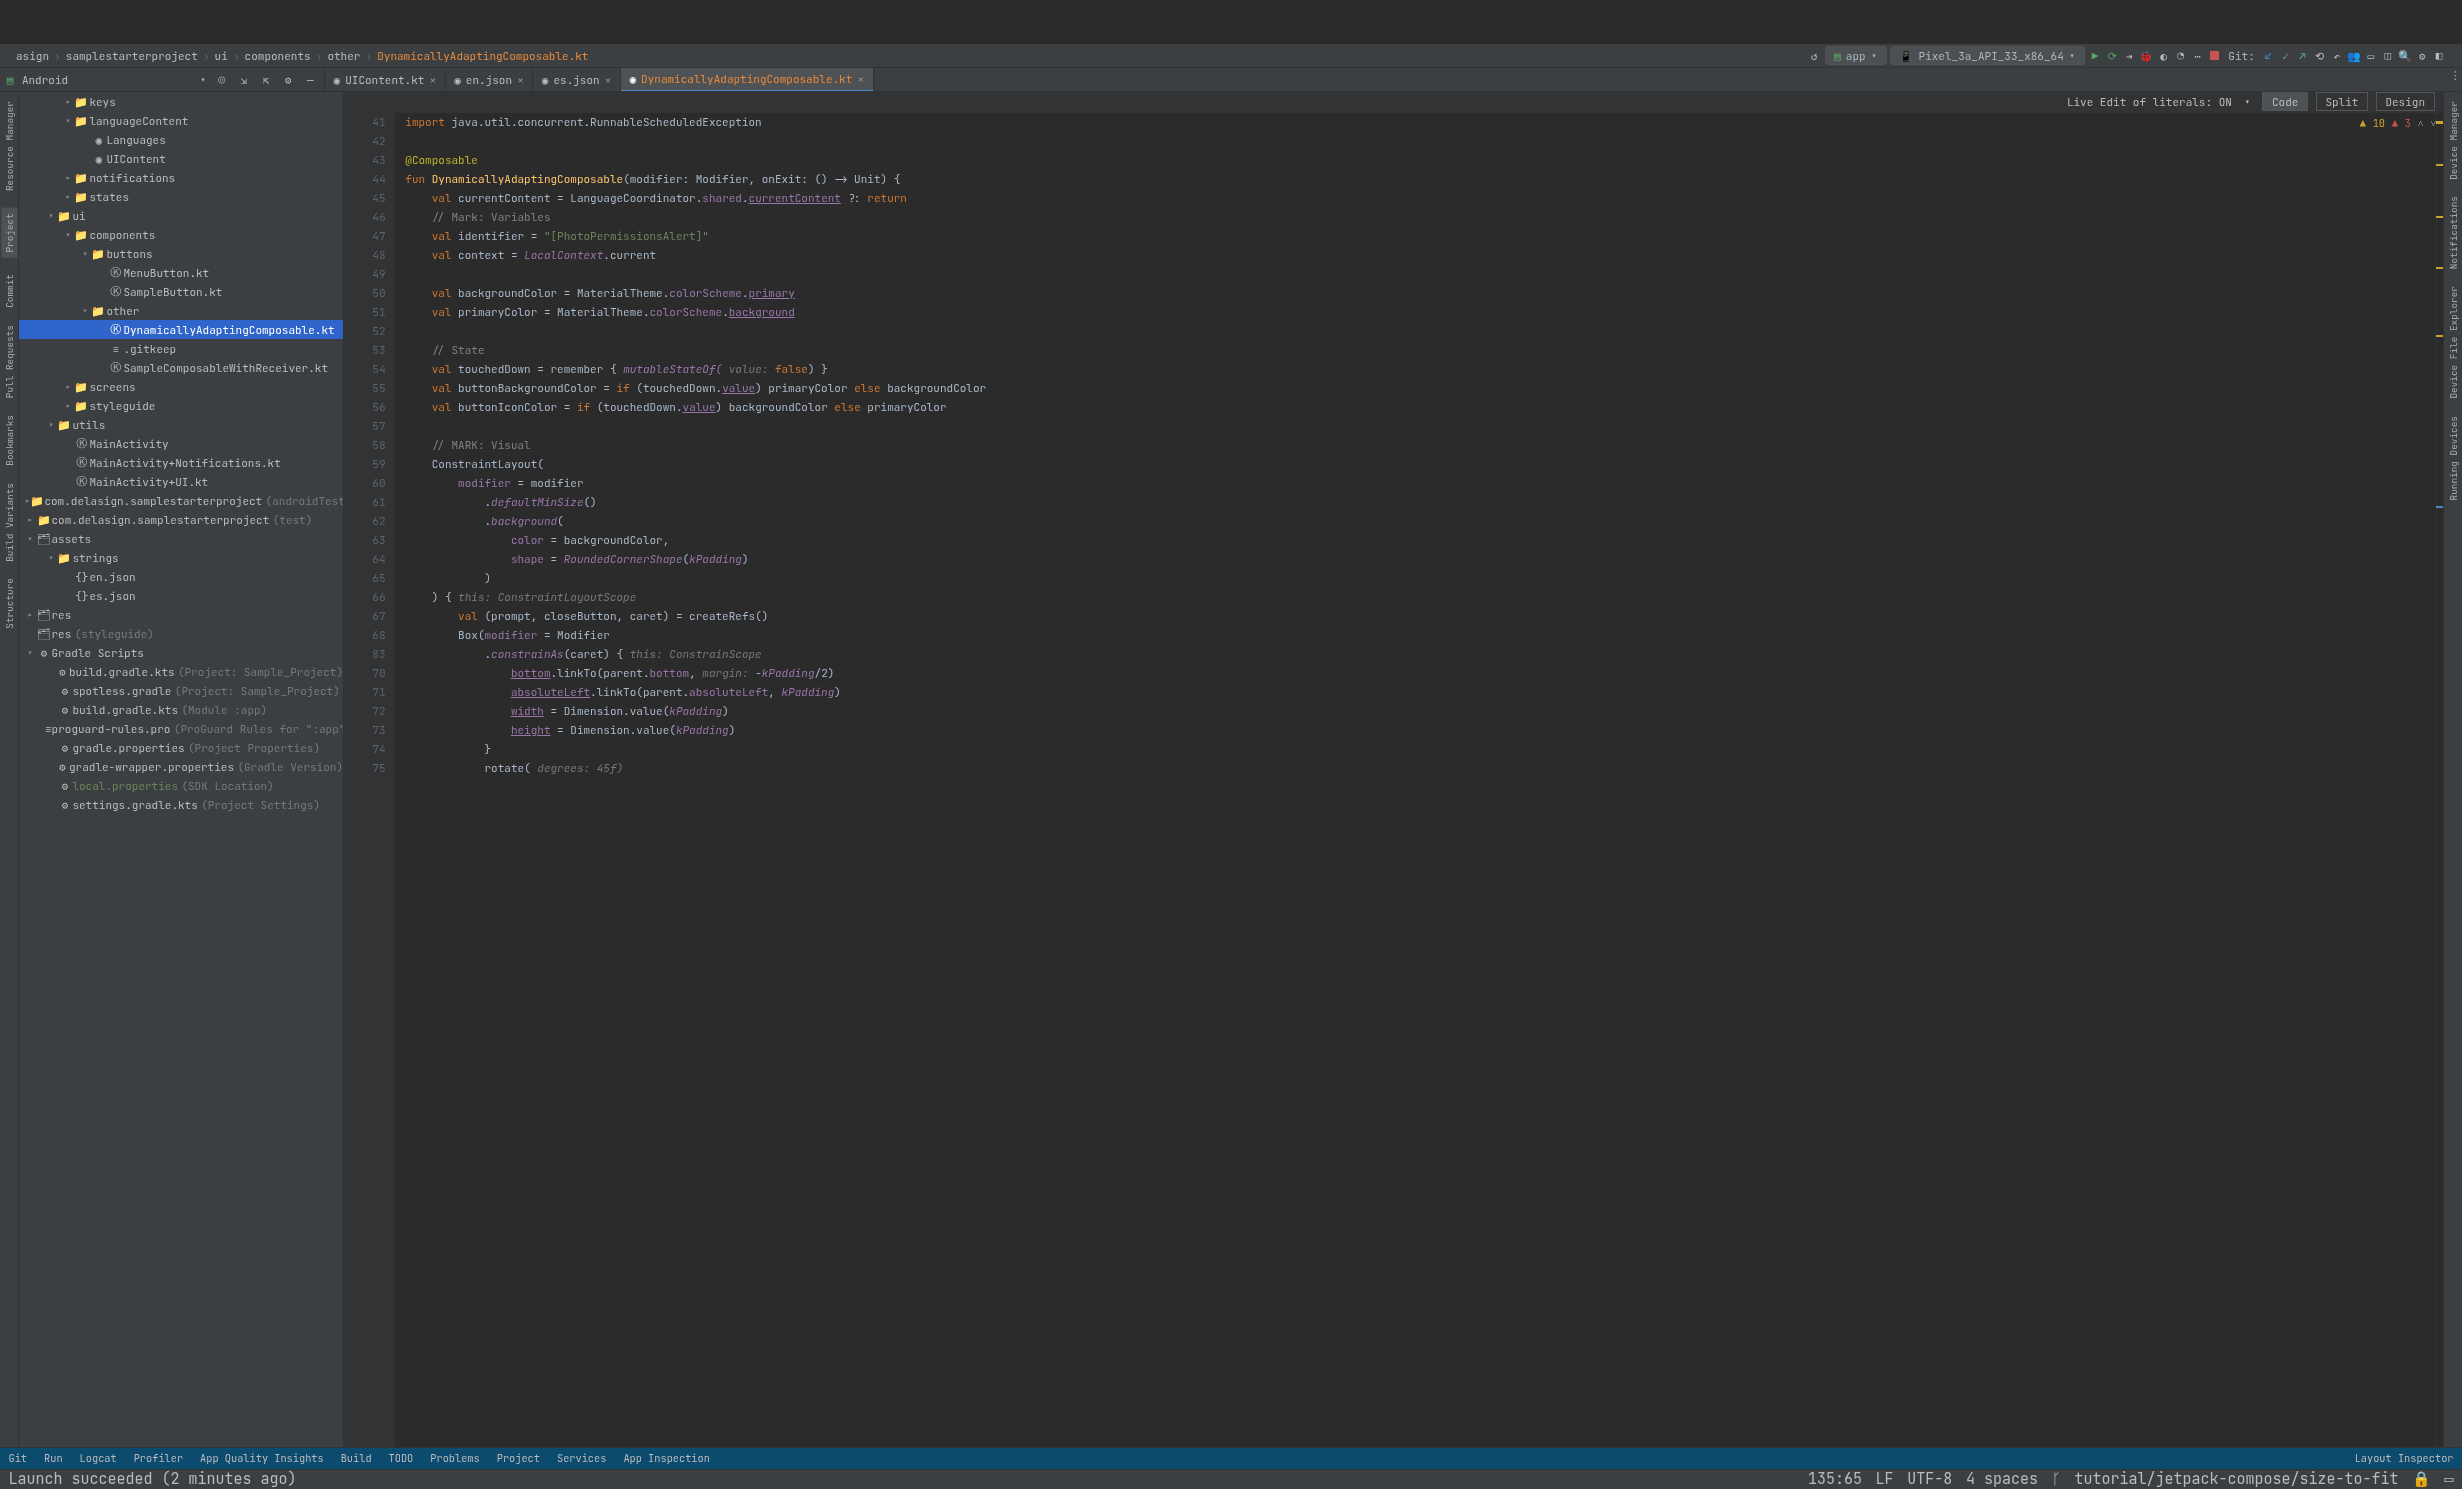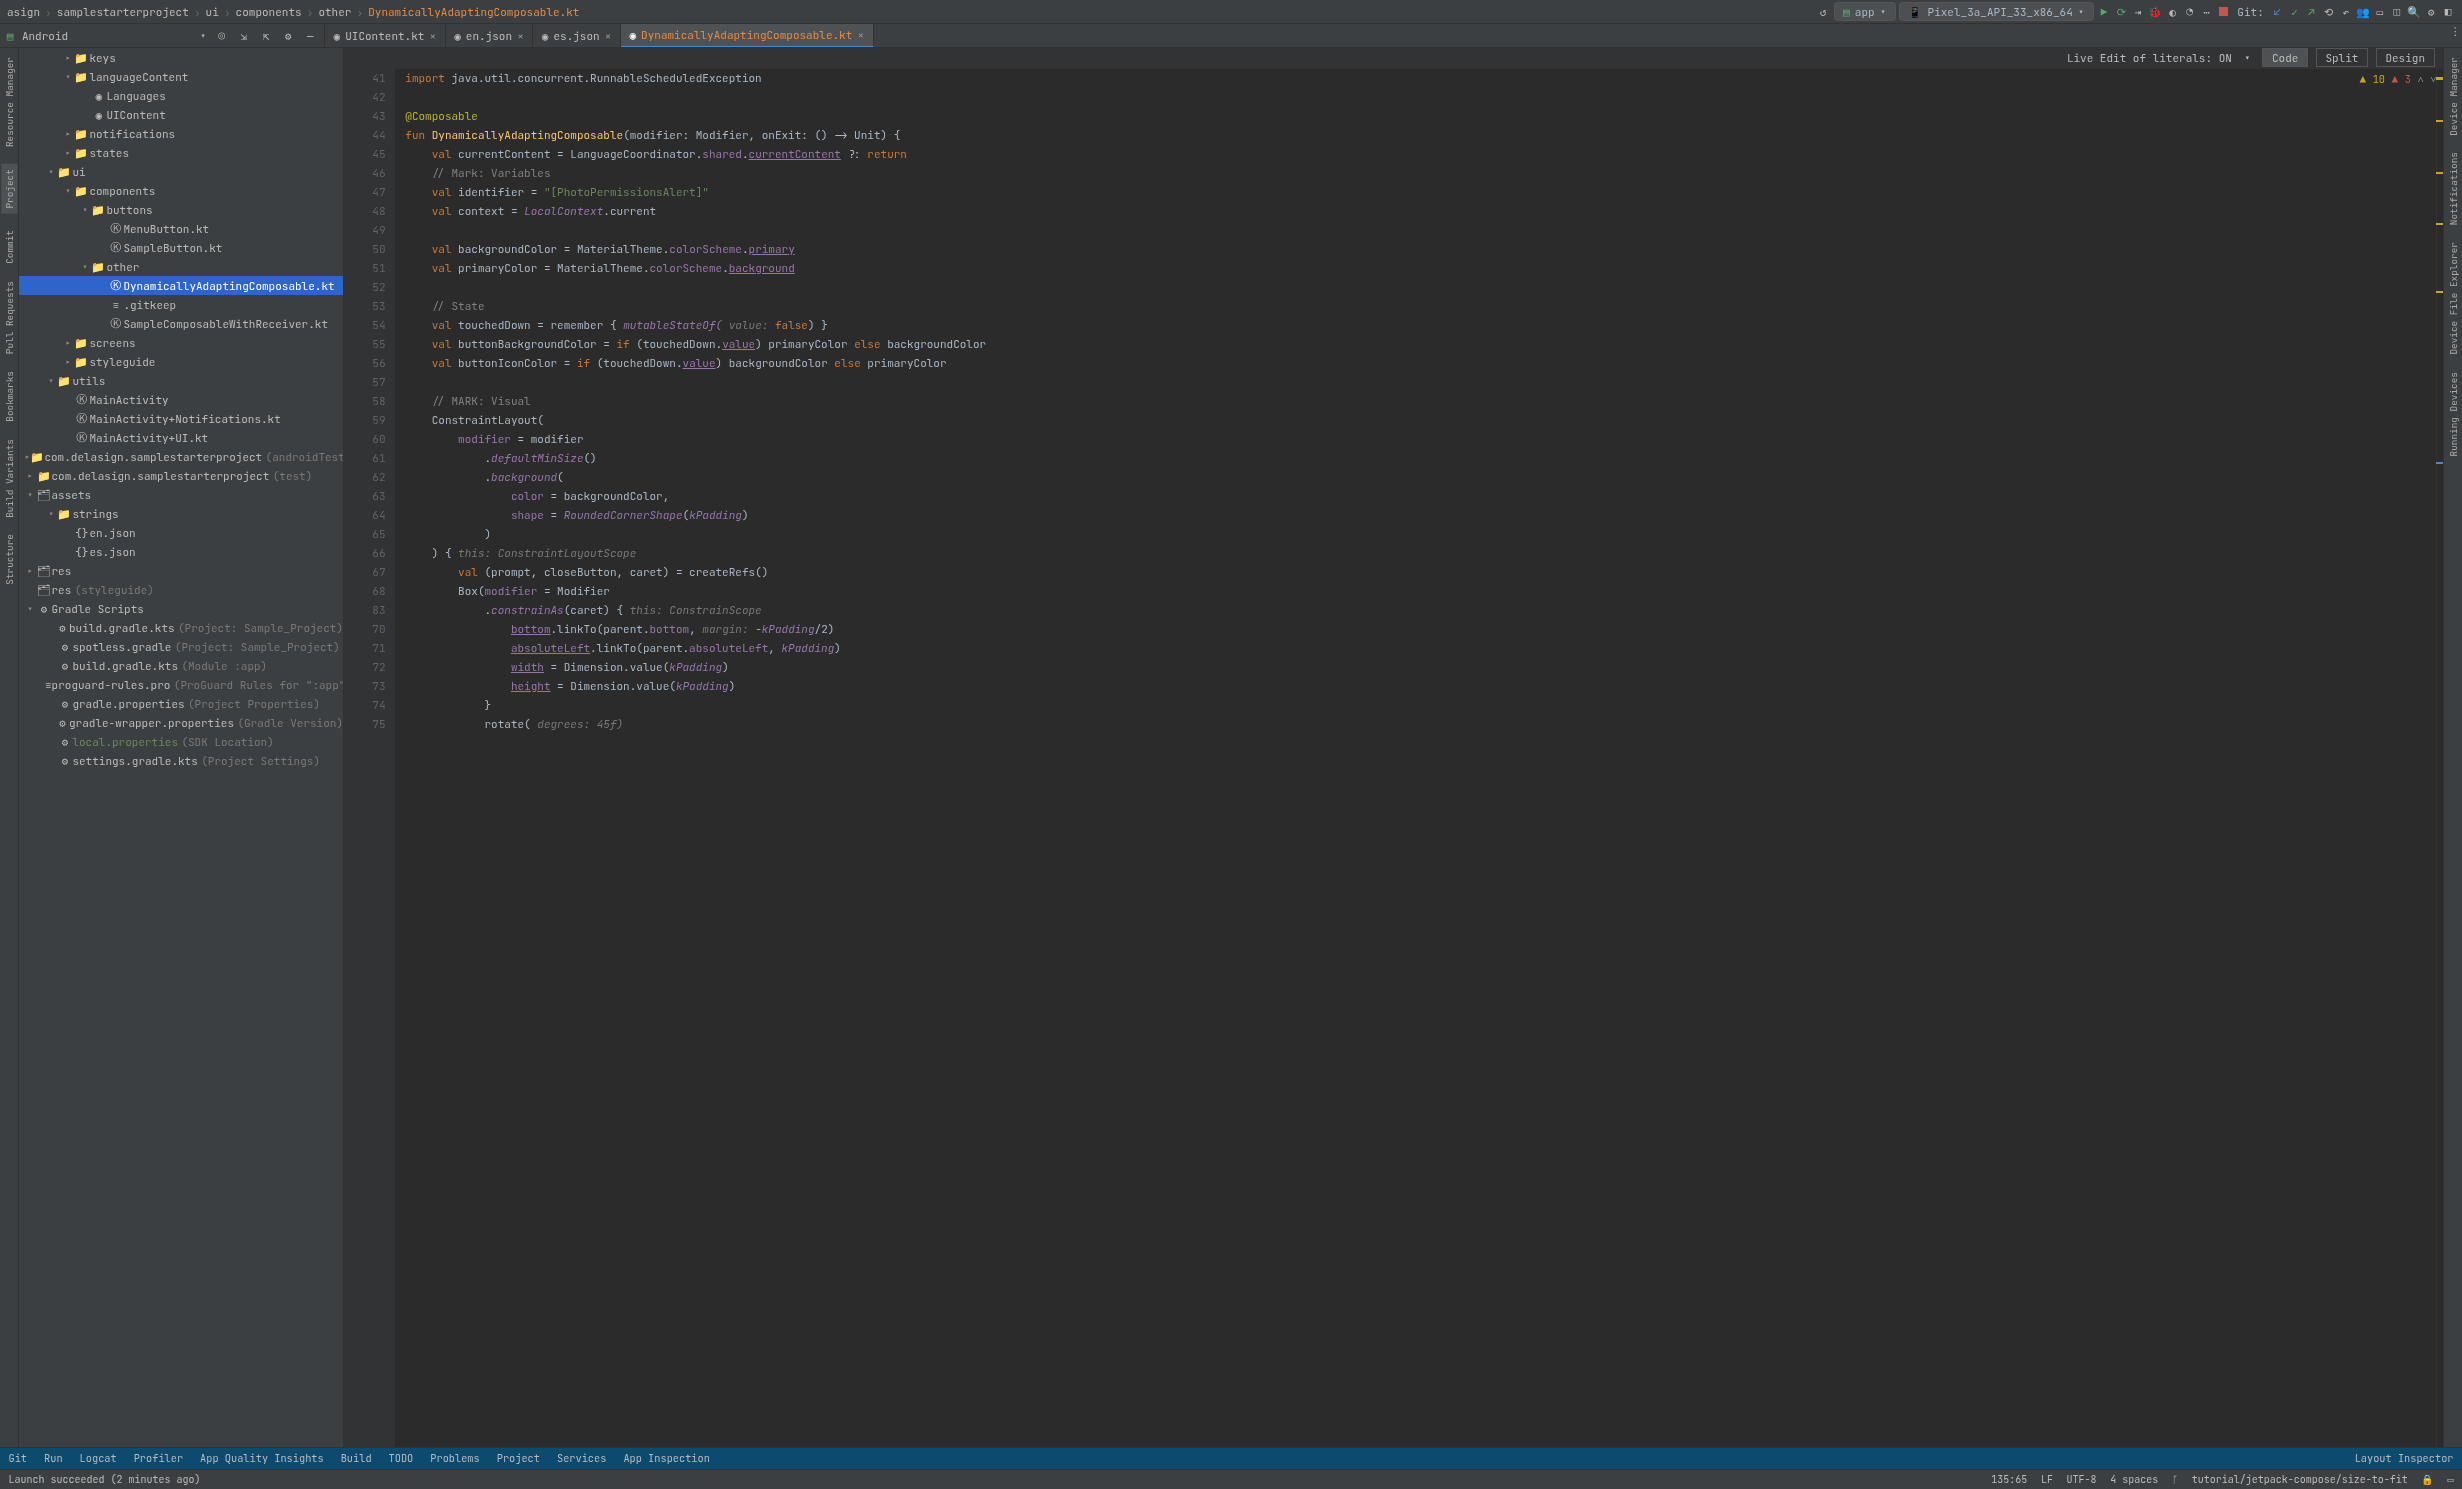--- a/index.html
+++ b/index.html
@@ -1,19 +1,19 @@
 <!DOCTYPE html>
 <html style="font-size:13.7px"><head>
 <meta charset="utf-8">
 <style>
 * { margin:0; padding:0; box-sizing:border-box; font-family: "Segoe UI", "JetBrains Mono", Menlo, monospace; user-select:none; }
 body { background:#2b2b2b; color:#a9b7c6; width:2462px; height:1489px; overflow:hidden; font-size:11px; display:flex; flex-direction:column; }
 
 
-.topbar { height:24px; background:#3c3f41; display:flex; align-items:center; padding:0 7px; gap:3.4px; border-bottom:0.9px solid #323232; }
+.topbar { height:24px; background:#3c3f41; display:flex; align-items:center; padding:0 16px; gap:3.4px; border-bottom:0.9px solid #323232;margin-top:44px; }
 .crumb { color:#bbb; display:flex; align-items:center; gap:5.1px; }
 .crumb .sep { color:#666; }
 .crumb .file { color:#e88a3c; }
 .top-spacer { flex:1; }
 .top-chip { background:#4c5052; border:0.9px solid #555; border-radius:3.4px; padding:1.7px 8.5px; display:flex; align-items:center; gap:5.1px; }
 .top-icon { width:13.7px; height:13.7px; display:inline-flex; align-items:center; justify-content:center; color:#bbb; }
 .orange-bug { color:#59a869; }
 .red-sq { width:8.5px; height:8.5px; background:#c75450; display:inline-block; }
 
 
@@ -54,21 +54,21 @@
 .warn{color:#c9a52c}.err{color:#c75450}
 
 
 .kw{color:#cc7832}.fn{color:#ffc66d}.str{color:#6a8759}.cm{color:#808080}.ty{color:#a9b7c6}.pp{color:#9876aa}.it{font-style:italic;color:#9876aa}.an{color:#bbb529}.hint{color:#787878;font-style:italic}.und{text-decoration:underline}
 
 
 .bottombar { height:22px; background:#0c4a6e; display:flex; align-items:center; padding:0 8.5px; gap:17px; border-top:0.9px solid #323232; color:#bbb; font-size:10.3px; }
 .bottombar .spacer{flex:1}
 
 
-.status { height:20.5px; background:#3c3f41; display:flex; align-items:center; padding:0 8.5px; gap:13.7px; border-top:0.9px solid #323232; color:#bbb; font-size:10px; }
+.status { height:20.5px; background:#3c3f41; display:flex; align-items:center; padding:0 8.5px; gap:13.7px; border-top:0.9px solid #323232; color:#bbb; font-size:15px; }
 .status .spacer{flex:1}
 
 .orange-stripe{position:absolute;right:0;width:6.8px;background:linear-gradient(#2b2b2b,#2b2b2b);height:100%;border-left:0.9px solid #323232}
 .orange-stripe .m{position:absolute;right:0;width:6.8px;height:2.6px;background:#c9a52c}
 </style>
 </head>
 <body>
 
 <div class="topbar">
   <div class="crumb">

